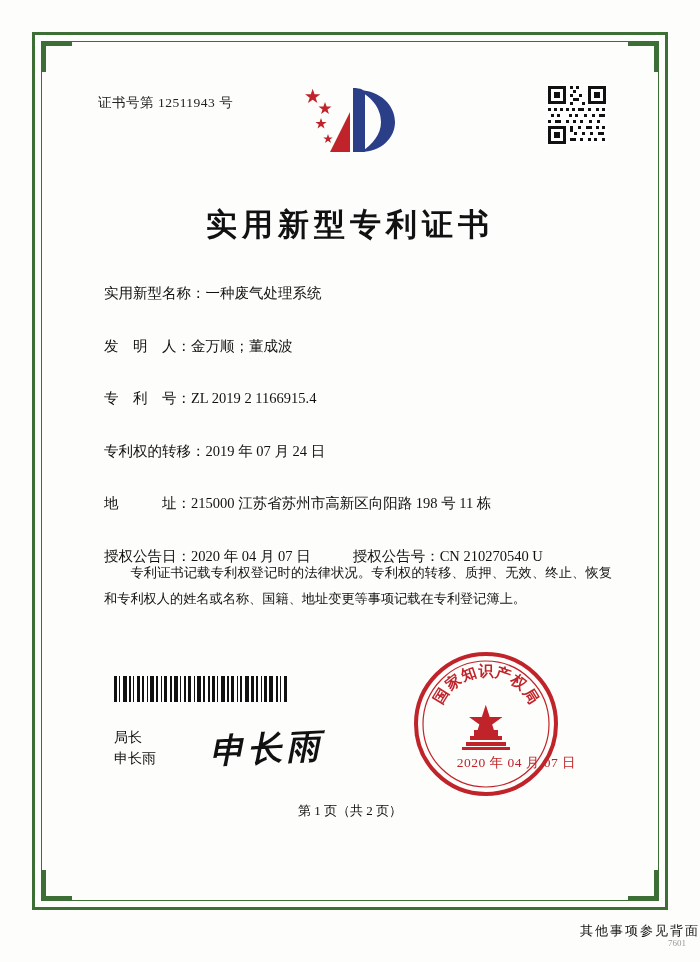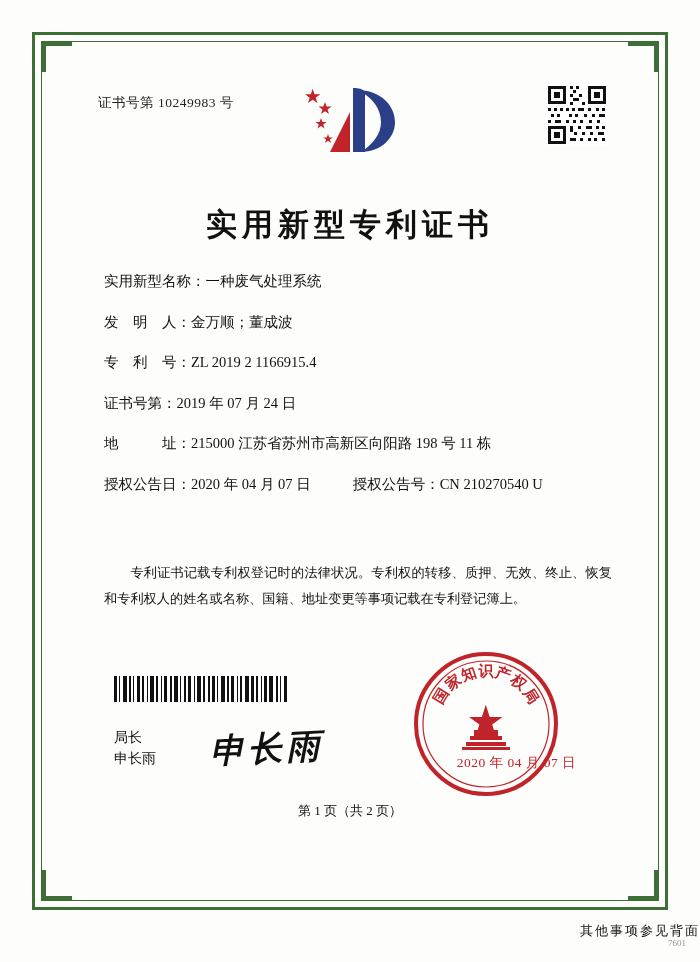--- a/index.html
+++ b/index.html
@@ -107,20 +107,21 @@
     line-height: 1;
     margin-bottom: 26px;
     white-space: nowrap;
     color: #111;
   }
   .field .lbl {
     display: inline-block;
   }
   .field .val {
     display: inline-block;
+    margin-top: 12px;
   }
   .field.two-col .second {
     display: inline-block;
     margin-left: 42px;
   }
 
   .para-block {
     position: absolute;
     left: 42px;
     right: 26px;
@@ -224,21 +225,21 @@
 
   <div class="border-outer"></div>
   <div class="border-inner"></div>
   <div class="corner tl"></div>
   <div class="corner tr"></div>
   <div class="corner bl"></div>
   <div class="corner br"></div>
 
   <div class="content">
 
-    <div class="cert-no">证书号第 10249983 号</div>
+    <div class="cert-no">证书号第 12511943 号</div>
 
     <div class="logo">
       <svg viewBox="0 0 110 80" width="110" height="80">
         <path d="M58 6 C58 6 58 58 58 70 L70 70 C70 70 70 20 70 12 C70 8 66 6 58 6 Z" fill="#2a3f87"></path>
         <path d="M62 8 C86 8 100 24 100 40 C100 56 86 70 66 70 C78 62 86 52 86 40 C86 26 76 14 62 8 Z" fill="#2a3f87"></path>
         <path d="M55 30 L55 70 L35 70 Z" fill="#c0242a"></path>
         <path d="M44 26 l2.6 7.6 8 0 -6.5 4.8 2.5 7.6 -6.6 -4.7 -6.6 4.7 2.5 -7.6 -6.5 -4.8 8 0 Z" fill="#c0242a" transform="translate(-14,-12) scale(0.72)"></path>
         <path d="M30 20 l1.6 4.6 4.9 0 -4 2.9 1.5 4.6 -4 -2.8 -4 2.8 1.5 -4.6 -4 -2.9 4.9 0 Z" fill="#c0242a"></path>
         <path d="M26 36 l1.4 4 4.2 0 -3.4 2.5 1.3 4 -3.5 -2.4 -3.5 2.4 1.3 -4 -3.4 -2.5 4.2 0 Z" fill="#c0242a"></path>
         <path d="M33 52 l1.2 3.4 3.6 0 -2.9 2.1 1.1 3.4 -3 -2.1 -3 2.1 1.1 -3.4 -2.9 -2.1 3.6 0 Z" fill="#c0242a"></path>
@@ -313,21 +314,21 @@
       <div class="field">
         <span class="lbl">实用新型名称：</span><span class="val">一种废气处理系统</span>
       </div>
       <div class="field">
         <span class="lbl">发　明　人：</span><span class="val">金万顺；董成波</span>
       </div>
       <div class="field">
         <span class="lbl">专　利　号：</span><span class="val">ZL 2019 2 1166915.4</span>
       </div>
       <div class="field">
-        <span class="lbl">证书号第：</span><span class="val">2019 年 07 月 24 日</span>
+        <span class="lbl">专利权的转移：</span><span class="val">2019 年 07 月 24 日</span>
       </div>
       <div class="field">
         <span class="lbl">地　　　址：</span><span class="val">215000  江苏省苏州市高新区向阳路 198 号 11 栋</span>
       </div>
       <div class="field two-col">
         <span class="lbl">授权公告日：</span><span class="val">2020 年 04 月 07 日</span><span class="second"><span class="lbl">授权公告号：</span><span class="val">CN 210270540 U</span></span>
       </div>
     </div>
 
     <div class="para-block">

